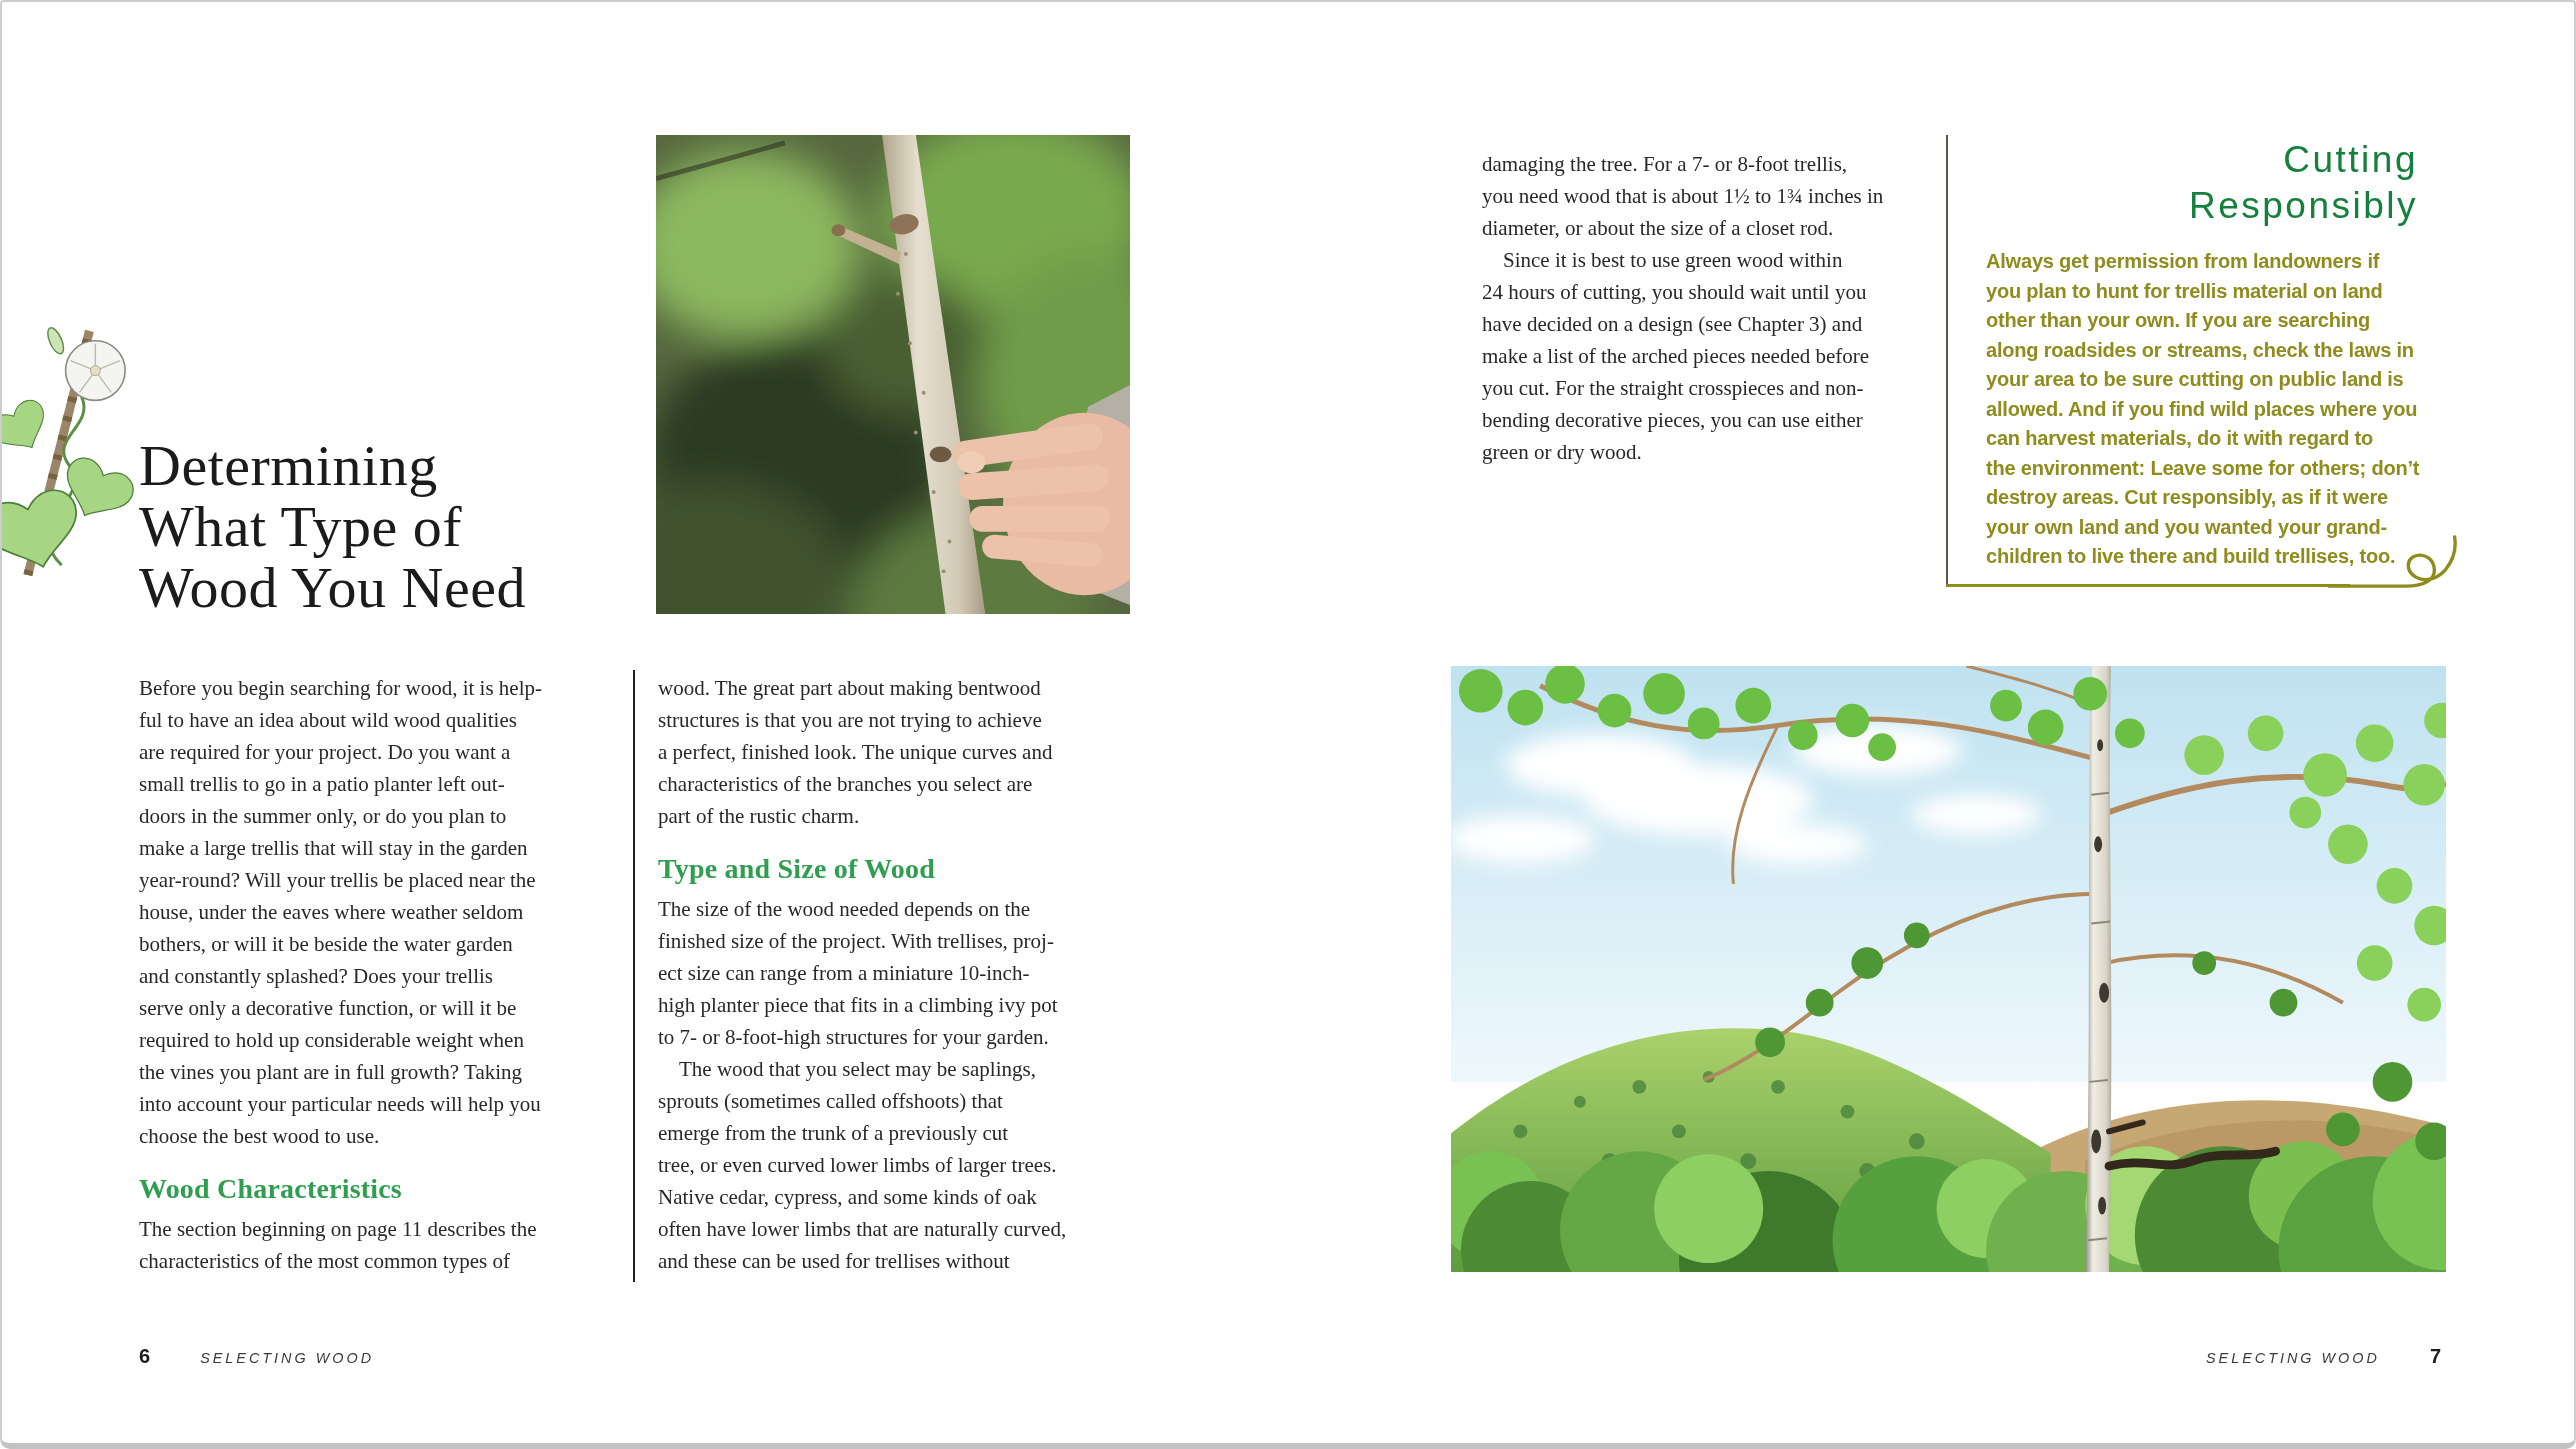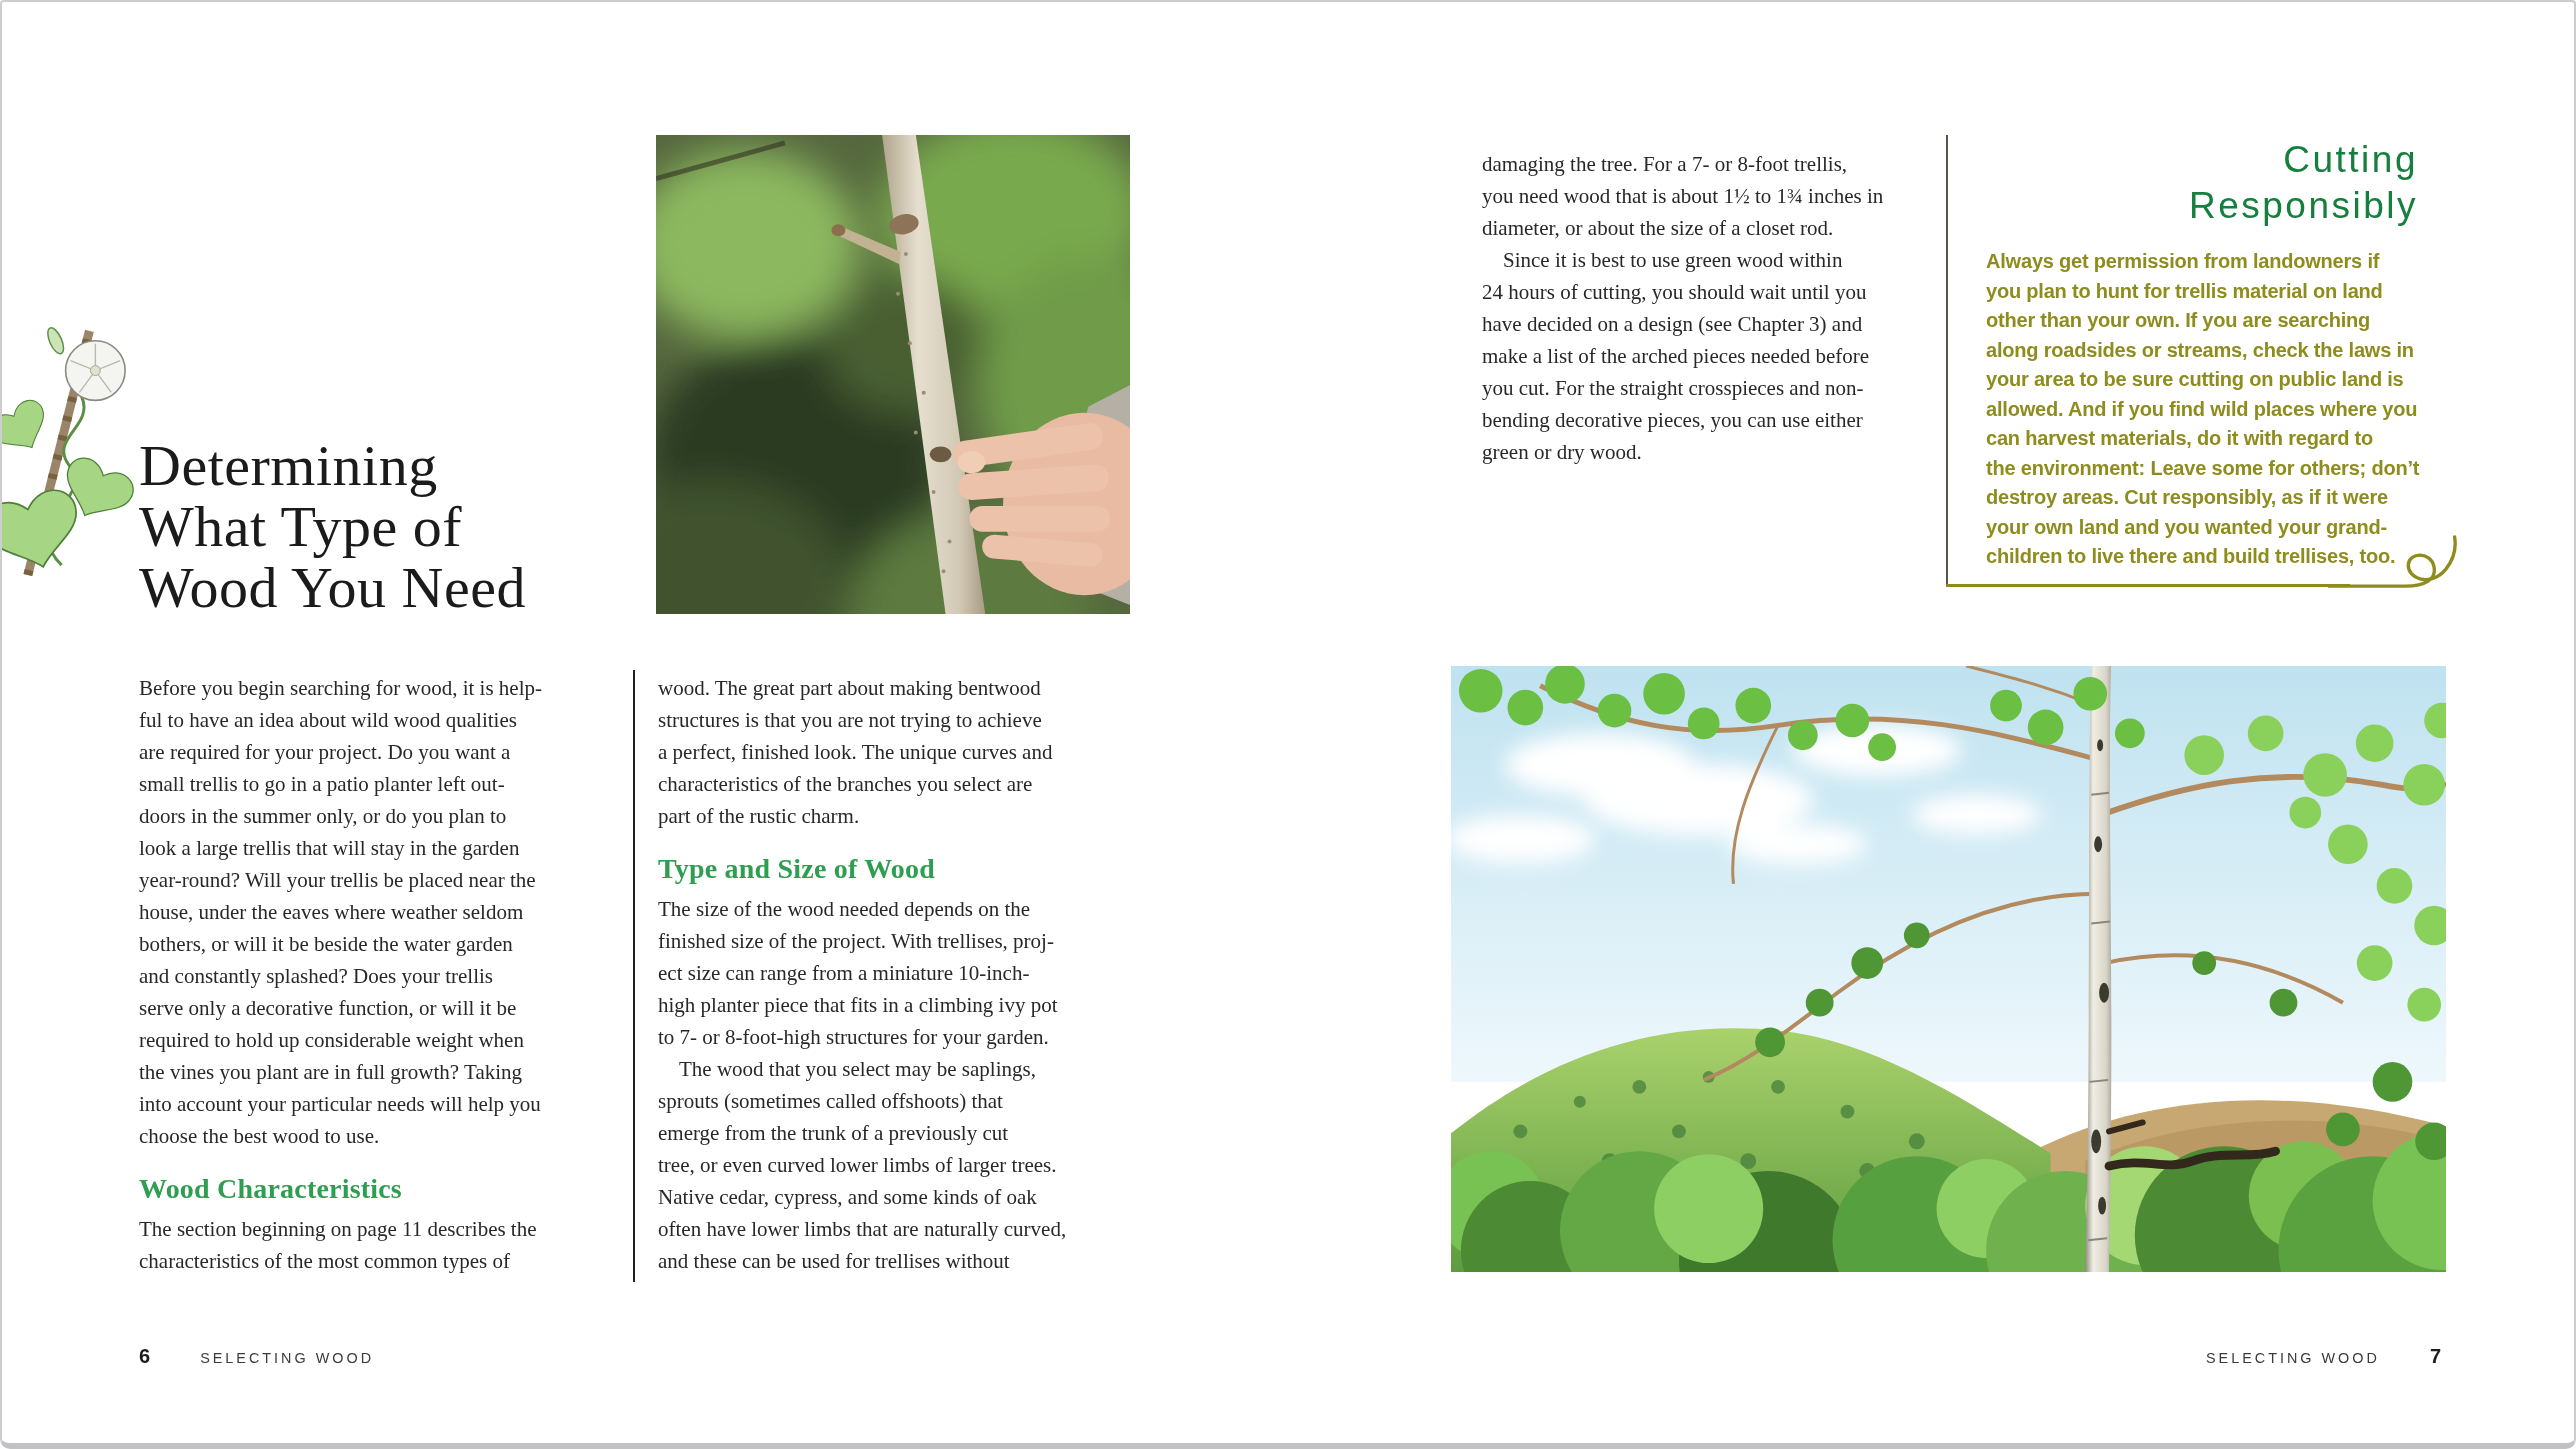--- a/index.html
+++ b/index.html
@@ -45,21 +45,21 @@
   .sb-body > div{white-space:nowrap;}
   .tendril{position:absolute;right:-14px;bottom:-6px;width:139px;height:63px;}
   
   .footer{
     position:absolute;top:1343px;height:26px;display:flex;align-items:baseline;
     font-family:"Liberation Sans",sans-serif;color:#2d2d2d;
   }
   .footer-left{left:137px;}
   .footer-right{right:133px;}
   .pnum{font-size:20px;font-weight:bold;color:#1c1c1c;}
-  .plabel{font-size:14.4px;letter-spacing:3px;color:#3a3a3a;}
+  .plabel{font-size:14.4px;letter-spacing:3px;color:#3a3a3a;font-style:italic;}
   .footer-left .plabel{margin-left:50px;}
   .footer-right .plabel{margin-right:50px;}
 </style>
 </head>
 <body>
 
 <div class="spread">
 
   <svg class="illus" viewBox="0 0 158 264" aria-hidden="true">
     <path d="M30 262 L92 16" stroke="#9b8568" stroke-width="9" fill="none"></path>
@@ -142,21 +142,21 @@
     <ellipse cx="318" cy="330" rx="14" ry="11" fill="#f0cdb5"></ellipse>
   </svg>
 
   <div class="col col1">
     <div class="para">
         <div>Before you begin searching for wood, it is help-</div>
         <div>ful to have an idea about wild wood qualities</div>
         <div>are required for your project. Do you want a</div>
         <div>small trellis to go in a patio planter left out-</div>
         <div>doors in the summer only, or do you plan to</div>
-        <div>look a large trellis that will stay in the garden</div>
+        <div>make a large trellis that will stay in the garden</div>
         <div>year-round? Will your trellis be placed near the</div>
         <div>house, under the eaves where weather seldom</div>
         <div>bothers, or will it be beside the water garden</div>
         <div>and constantly splashed? Does your trellis</div>
         <div>serve only a decorative function, or will it be</div>
         <div>required to hold up considerable weight when</div>
         <div>the vines you plant are in full growth? Taking</div>
         <div>into account your particular needs will help you</div>
         <div>choose the best wood to use.</div>
       </div>

